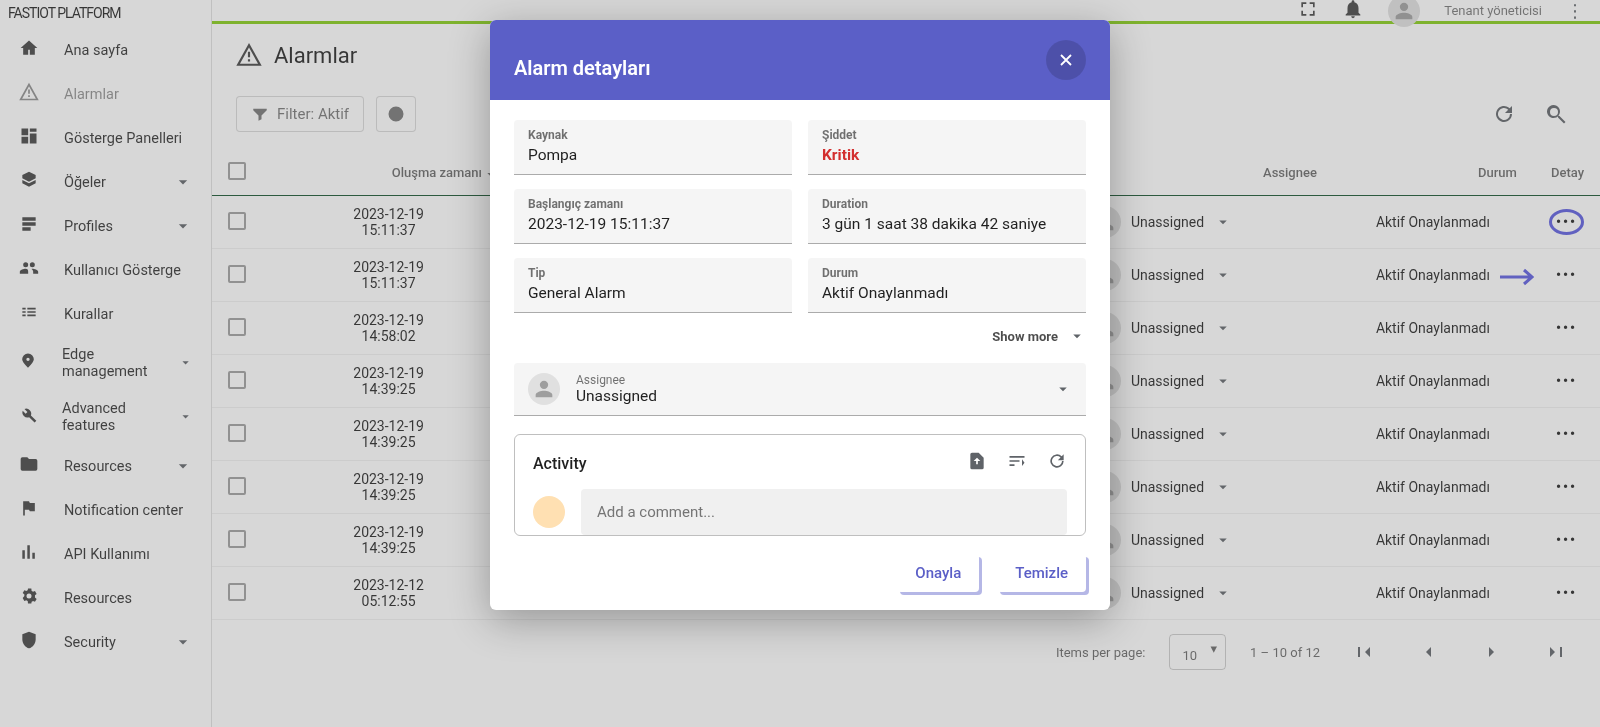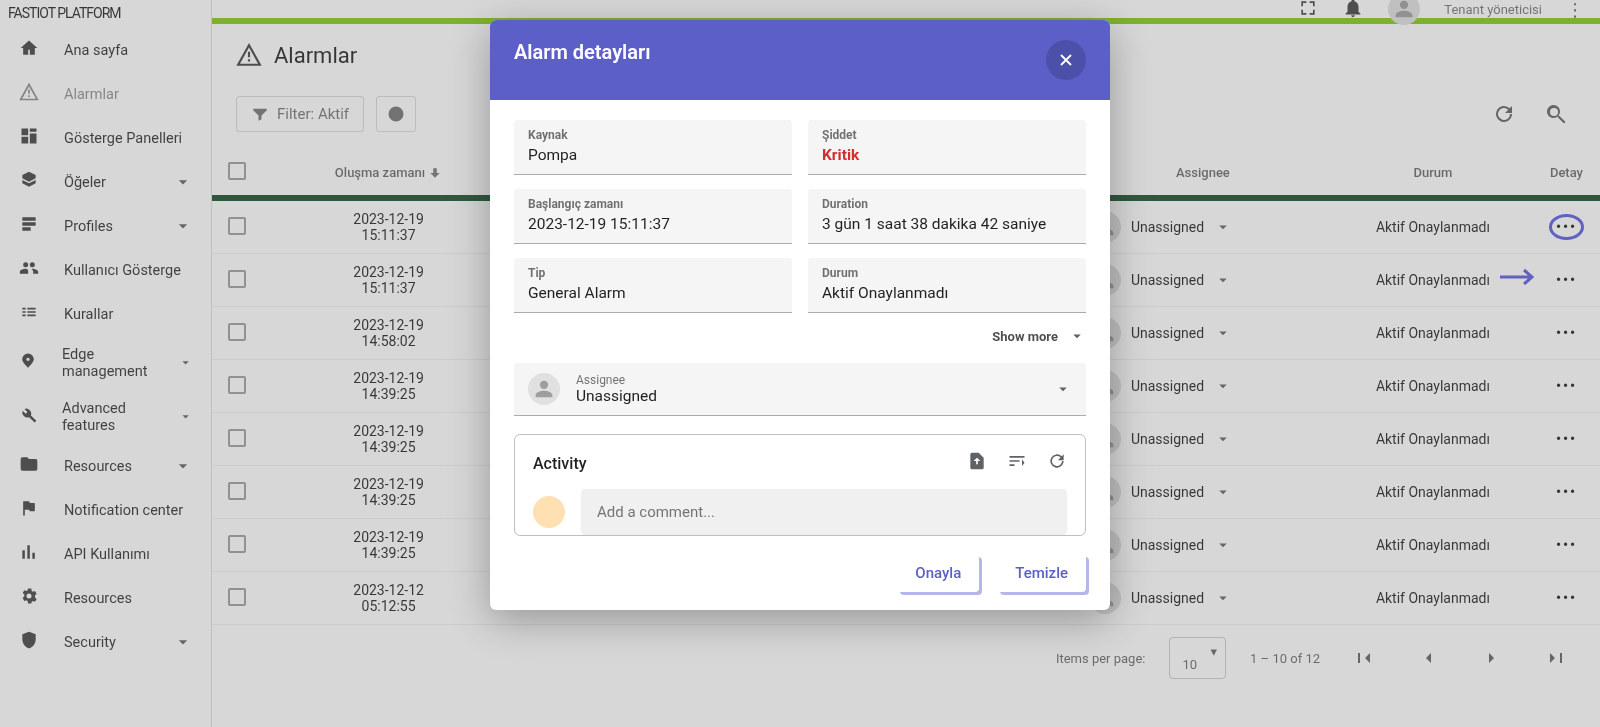--- a/index.html
+++ b/index.html
@@ -4,21 +4,21 @@
 <style>
 * { box-sizing: border-box; margin: 0; padding: 0; font-family: "Roboto", "Helvetica Neue", Arial, sans-serif; }
 body { background: #fff; color: rgba(0,0,0,0.87); width: 1600px; height: 727px; overflow: hidden; position: relative; }
 
 
 .app { display: flex; height: 100%; }
 .sidebar { width: 212px; border-right: 1px solid #e0e0e0; background: #fff; }
 .main { flex: 1; display: flex; flex-direction: column; }
 
 
-.topbar { height: 24px; display: flex; align-items: center; justify-content: flex-end; padding: 0 16px; border-bottom: 6px solid #84cc16; font-size: 14px; gap: 24px;}
+.topbar { height: 24px; display: flex; align-items: center; justify-content: flex-end; padding: 0 16px; border-bottom: 3px solid #84cc16; font-size: 14px; gap: 24px;}
 .topbar .logo { font-weight:800; letter-spacing:-1px; font-size:24px; position:absolute; left:8px; top:-4px;}
 .topbar .logo span{ font-weight:400; font-size:14px;}
 .avatar { width:32px; height:32px; border-radius:50%; background:#e0e0e0; display:inline-flex; align-items:center; justify-content:center;}
 .avatar svg{ width:20px; height:20px; fill:#9e9e9e;}
 
 
 .side-item { display: flex; align-items: center; gap: 24px; padding: 10px 18px; font-size: 14.5px; cursor: pointer; color: rgba(0,0,0,0.82); }
 .side-item .ic { width: 22px; text-align:center; font-size:18px; color:#424242;}
 .side-item.selected .ic, .side-item.selected { color: rgba(0,0,0,0.45);}
 .side-chevron { margin-left: auto; width: 20px; }
@@ -26,40 +26,40 @@
 
 .page-header { display:flex; align-items:center; gap:12px; padding:18px 24px; font-size:22px; font-weight:400;}
 .toolbar { display:flex; align-items:center; gap:12px; padding:8px 24px 16px;}
 .filter-btn{ display:flex; align-items:center; gap:8px; border:1px solid rgba(0,0,0,0.15); border-radius:4px; padding:8px 14px; font-size:15px; color:rgba(0,0,0,0.55); background:#fff;}
 .toolbar .spacer{ flex:1;}
 .icon-btn{ width:40px;height:40px;border:none;background:none;display:flex;align-items:center;justify-content:center;border-radius:50%;cursor:pointer;}
 .icon-btn svg{ width:24px;height:24px;fill:#5f6368;}
 
 
 .table { width:100%; border-collapse: collapse; font-size:14px;}
-.table th{ text-align:center; font-weight:500; color:rgba(0,0,0,0.6); padding:12px 16px; border-bottom:6px solid #14532d; font-size:13px;}
+.table th{ text-align:right; font-weight:500; color:rgba(0,0,0,0.6); padding:12px 16px; border-bottom:1px solid #14532d; font-size:13px;}
 .table td{ padding:10px 16px; border-bottom:1px solid #f0f0f0; vertical-align:middle;text-align:center;}
 .chk{ width:18px;height:18px;border:2px solid #9e9e9e;border-radius:2px;display:inline-block;}
 .assignee-chip{ display:flex; align-items:center; gap:10px;}
 .badge-sev{ color:#d32f2f; font-weight:500; }
 .dots{ font-weight:700; letter-spacing:2px;}
 
 .highlight-circle{ border:3px solid #5c5ce0; border-radius:50%; padding:2px 4px;}
 .arrow-anno{ position:absolute; width:40px; height:18px;}
 .arrow-anno svg{ width:100%; height:100%;}
 
 
 .paginator{ display:flex; align-items:center; justify-content:flex-end; gap:24px; padding:12px 24px; font-size:13px; color:rgba(0,0,0,0.6);}
-.page-size{ border:1px solid rgba(0,0,0,0.2); border-radius:4px; padding:19px 28px 6px 12px; position:relative;}
+.page-size{ border:1px solid rgba(0,0,0,0.2); border-radius:4px; padding:13px 28px 6px 12px; position:relative;}
 .page-size::after{ content:"▾"; position:absolute; right:8px; top:6px;}
 
 
 .scrim{ position:absolute; inset:0; background:rgba(110,110,110,0.28);}
 .dialog{ position:absolute; width:620px; left:50%; top:20px; transform:translateX(-50%); background:#fff; border-radius:6px; box-shadow:0 10px 40px rgba(0,0,0,0.3); overflow:hidden;}
-.dialog-header{ background:#5b5fc7; color:#fff; padding:20px 24px; display:flex; align-items:flex-start; justify-content:space-between;}
+.dialog-header{ background:#5b5fc7; color:#fff; padding:20px 24px; display:flex; align-items:flex-end; justify-content:space-between;}
 .dialog-header h2{ font-size:20px; font-weight:600;}
 .close-btn{ width:40px;height:40px;border-radius:50%;background:rgba(0,0,0,0.15);display:flex;align-items:center;justify-content:center;cursor:pointer;}
 .close-btn svg{ width:20px;height:20px;fill:#fff;}
 
 .dialog-body{ padding:20px 24px 0; }
 .field-row{ display:flex; gap:16px; margin-bottom:14px;}
 .field{ flex:1; background:#f5f5f5; border-bottom:1px solid rgba(0,0,0,0.3); padding:8px 14px 10px; border-radius:4px 4px 0 0;}
 .field label{ font-size:12px; color:rgba(0,0,0,0.55); display:block; margin-bottom:4px;font-weight:bold;}
 .field .val{ font-size:15.5px;}
 .sev-critical{ color:#d32f2f; font-weight:700;}

